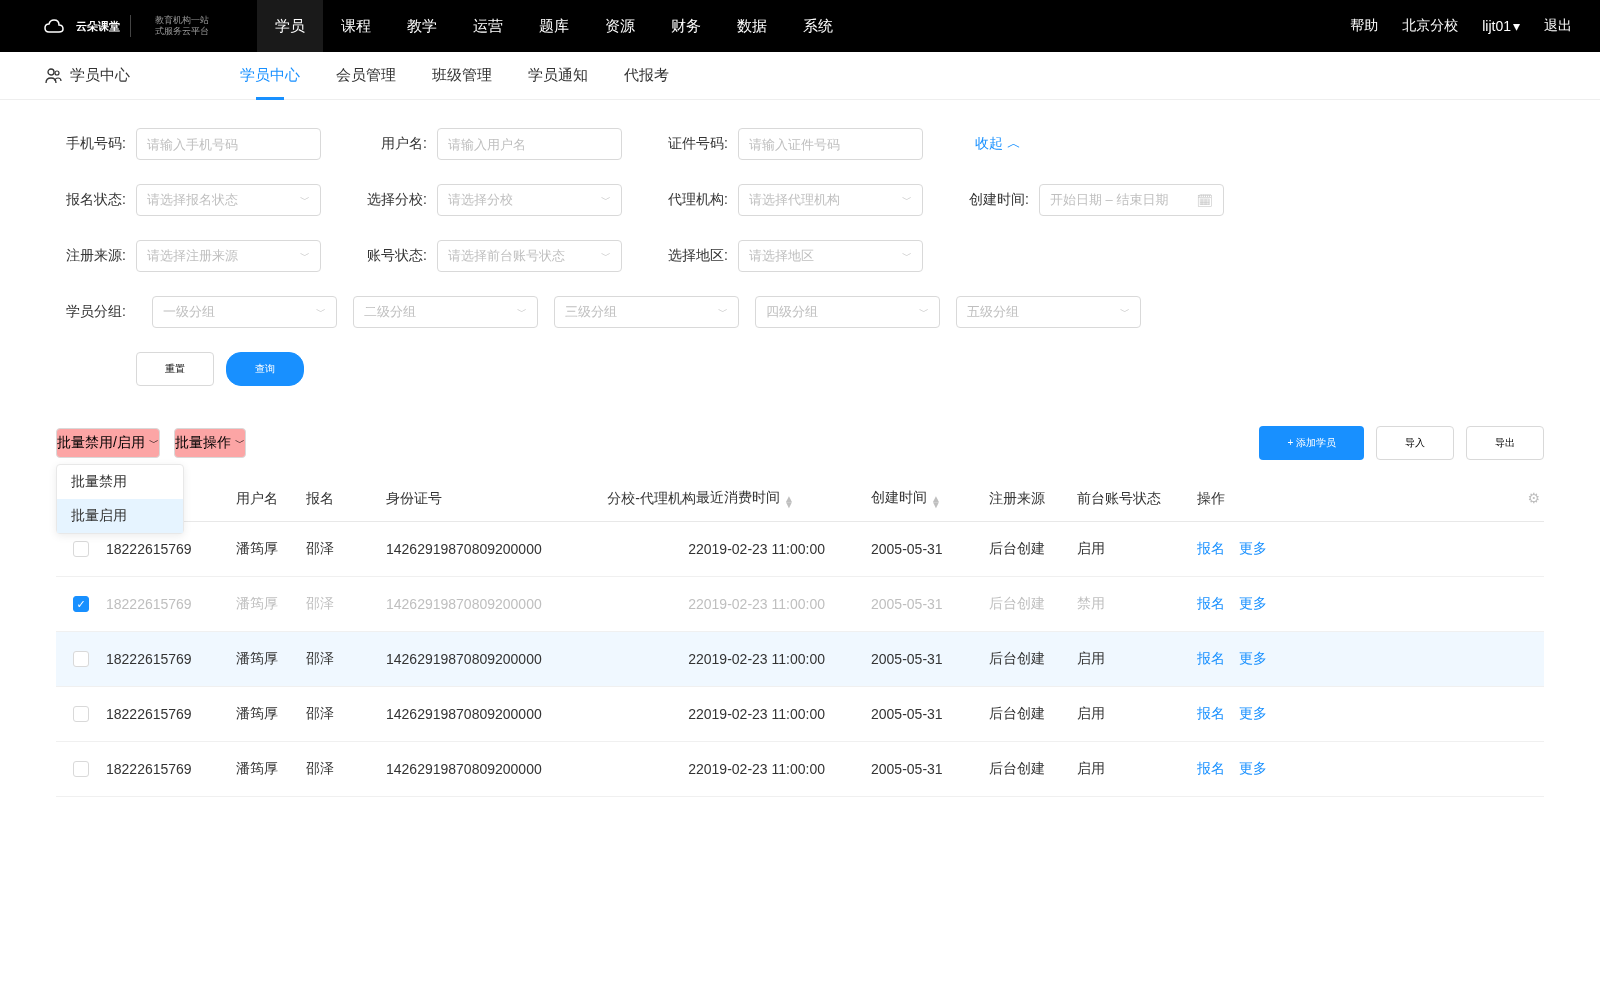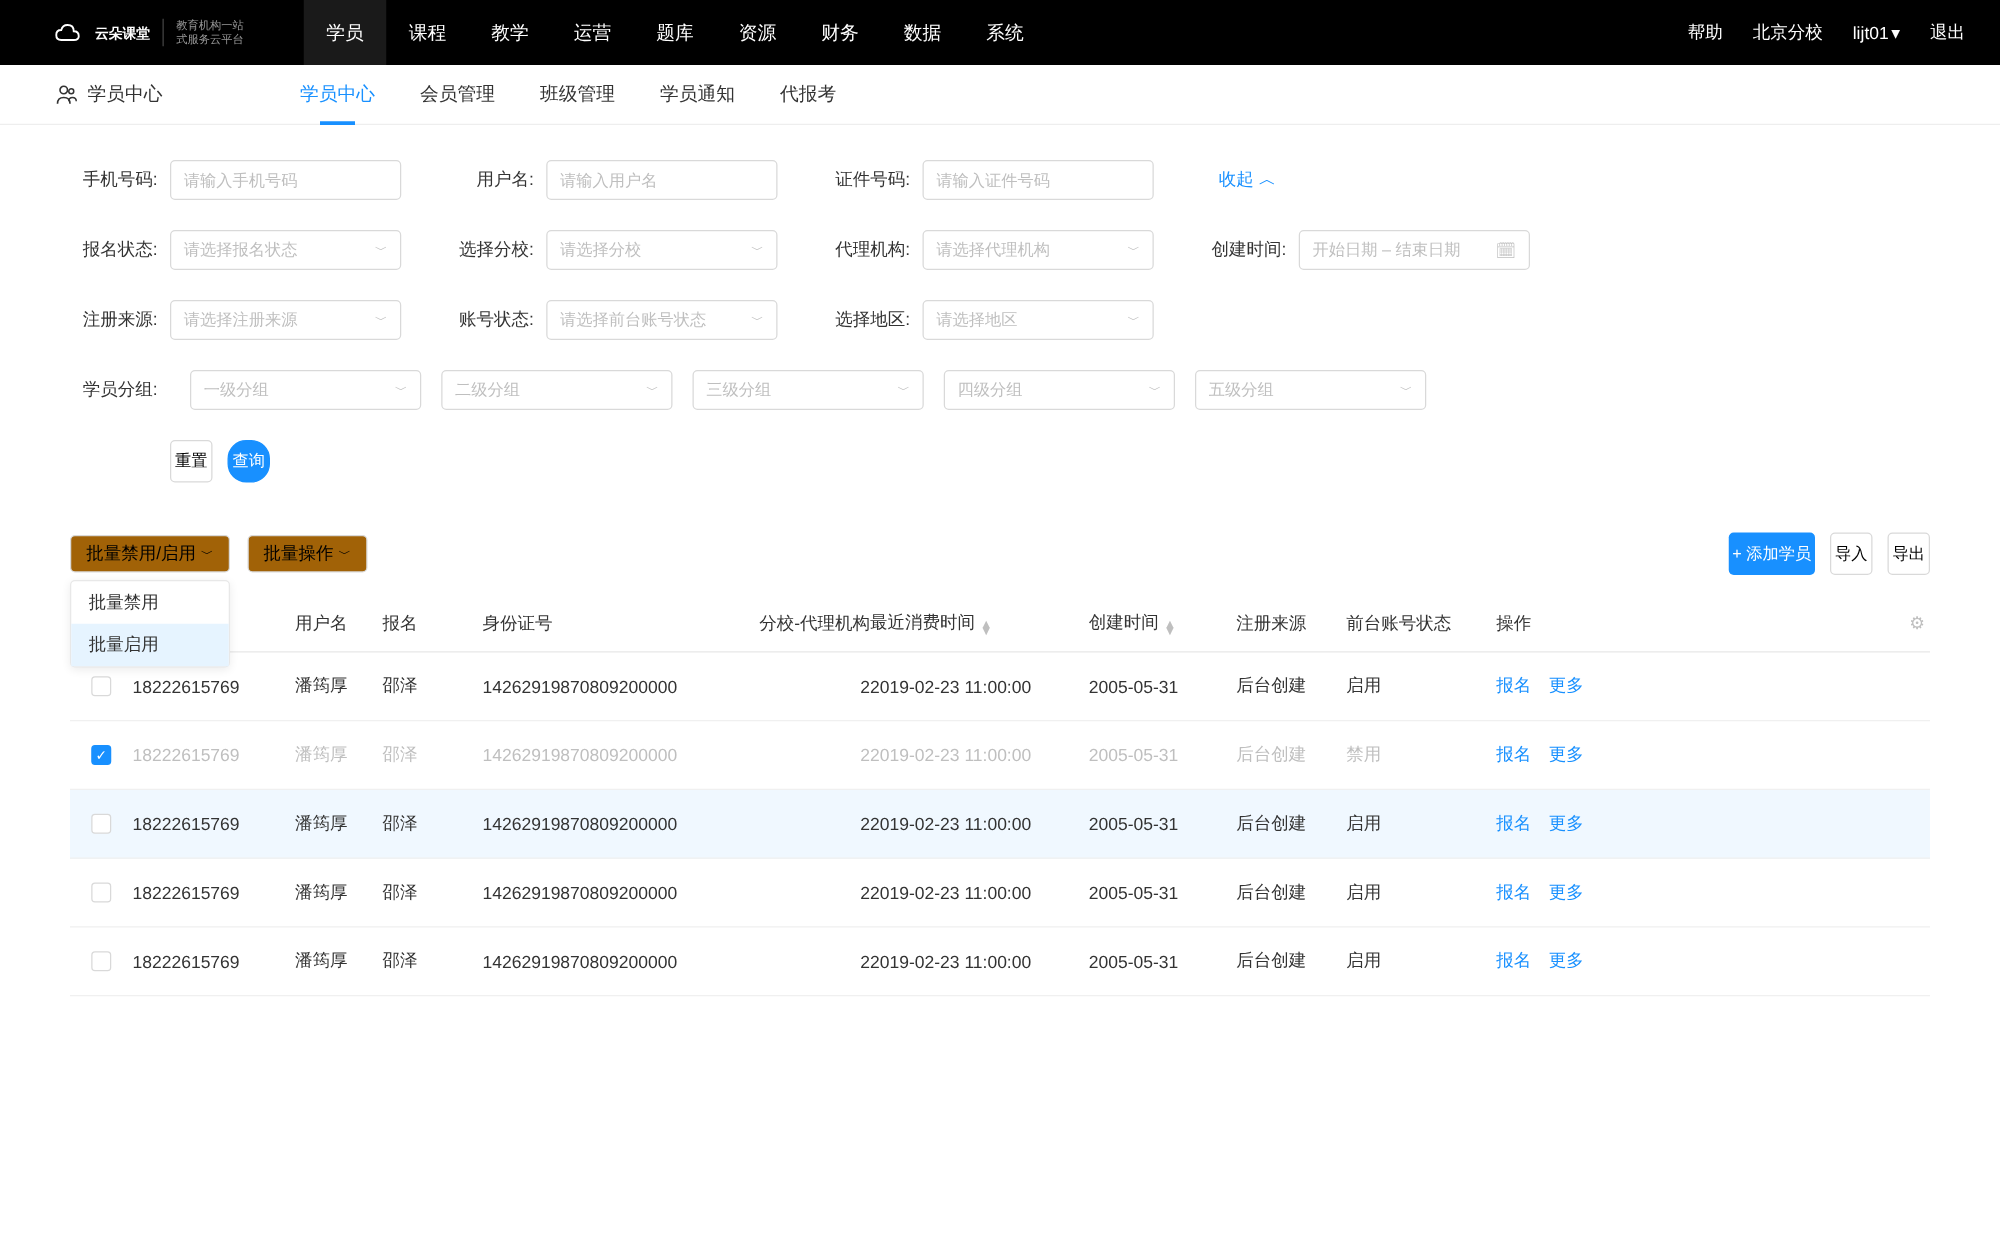--- a/index.html
+++ b/index.html
@@ -1,21 +1,21 @@
 <!DOCTYPE html>
 <html><head>
   <meta charset="utf-8">
   <style>
     * { margin: 0; padding: 0; box-sizing: border-box; font-family: -apple-system, BlinkMacSystemFont, "PingFang SC", "Microsoft YaHei", sans-serif; }
     body { background: #fff; min-height: 990px; width: 1600px; }
     
     .top-nav { background: #000; height: 52px; display: flex; align-items: center; padding: 0 28px 0 44px; color: #fff; }
     .logo-block { display: flex; align-items: center; gap: 10px; margin-right: 48px; }
     .logo-main { display: flex; align-items: center; gap: 12px; font-size: 11px; font-weight: 600; }
-    .logo-sub { font-size: 9px; line-height: 1.2; color: #999; border-left: 1px solid #444; padding-left: 10px; }
+    .logo-sub { font-size: 9px; line-height: 1.2; color: #999; border-left: 1px solid #444; padding-left: 24px; }
     .nav-items { display: flex; }
     .nav-item { padding: 0 18px; height: 52px; display: flex; align-items: center; font-size: 15px; color: #fff; cursor: pointer; }
     .nav-item.active { background: #1a1a1a; color: #fff; }
     .nav-right { margin-left: auto; display: flex; align-items: center; gap: 24px; font-size: 14px; }
     .user-block { display: flex; align-items: center; gap: 2px; }
     
     .sub-nav { height: 48px; display: flex; align-items: center; padding: 0 44px; border-bottom: 1px solid #eee; }
     .page-title { display: flex; align-items: center; gap: 8px; font-size: 15px; color: #333; margin-right: 110px; }
     .sub-nav-items { display: flex; gap: 36px; }
     .sub-nav-item { font-size: 15px; color: #333; cursor: pointer; height: 48px; display: flex; align-items: center; position: relative; }
@@ -30,25 +30,25 @@
     .filter-input::placeholder { color: #bfbfbf; }
     .filter-select { position: relative; display: flex; align-items: center; color: #bfbfbf; cursor: pointer; }
     .filter-select-arrow { position: absolute; right: 10px; color: #bfbfbf; font-size: 10px; }
     .collapse-link { color: #1890ff; font-size: 14px; cursor: pointer; margin-left: 16px; display: flex; align-items: center; gap: 4px; }
     
     .group-row { display: flex; gap: 16px; margin-bottom: 24px; align-items: center; }
     .group-row .filter-label { min-width: 70px; }
     .group-select { width: 185px; }
     
     .action-row { display: flex; gap: 12px; padding-left: 80px; margin-bottom: 40px; }
-    .btn { height: 34px; padding: 0 3px; border-radius: 4px; font-size: 13px; cursor: pointer; border: 1px solid #d9d9d9; background: #fff; display: flex; align-items: center; }
+    .btn { height: 34px; padding: 0 28px; border-radius: 4px; font-size: 10px; cursor: pointer; border: 1px solid #d9d9d9; background: #fff; display: flex; align-items: center; }
     .btn-primary { background: #1890ff; color: #fff; border-color: #1890ff; border-radius: 15px; }
     
     .toolbar { display: flex; align-items: center; padding: 0 56px; margin-bottom: 16px; position: relative; }
-    .bulk-btn { height: 30px; padding: 0 12px; border: 1px solid #d9d9d9; border-radius: 4px; background: #a16207; font-size: 14px; cursor: pointer; display: flex; align-items: center; gap: 4px; }
+    .bulk-btn { height: 30px; padding: 0 0; border: 1px solid #d9d9d9; border-radius: 4px; background: #fca5a5; font-size: 14px; cursor: pointer; display: flex; align-items: center; gap: 4px; }
     .bulk-group { display: flex; gap: 14px; }
     .toolbar-right { margin-left: auto; display: flex; gap: 12px; }
     .btn-add { background: #1890ff; color: #fff; border: none; }
     
     .dropdown-menu { position: absolute; top: 36px; left: 0; width: 128px; background: #fff; border: 1px solid #e8e8e8; border-radius: 4px; box-shadow: 0 2px 8px rgba(0,0,0,0.08); z-index: 10; }
     .dropdown-item { padding: 8px 14px; font-size: 14px; color: #333; cursor: pointer; }
     .dropdown-item.hover { background: #e6f4ff; }
     
     .table { padding: 0 56px; }
     .table-head { display: flex; align-items: center; height: 46px; border-bottom: 1px solid #e8e8e8; font-size: 14px; color: #333; font-weight: 500; background: #fff; }

